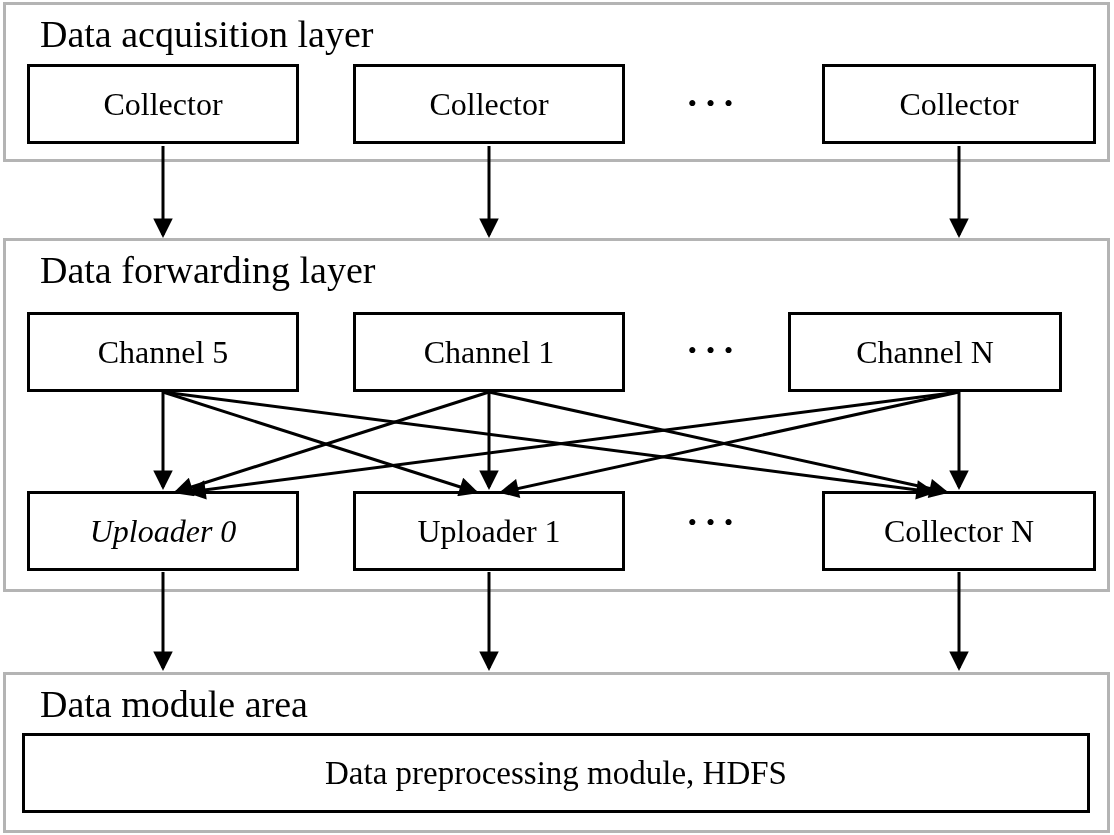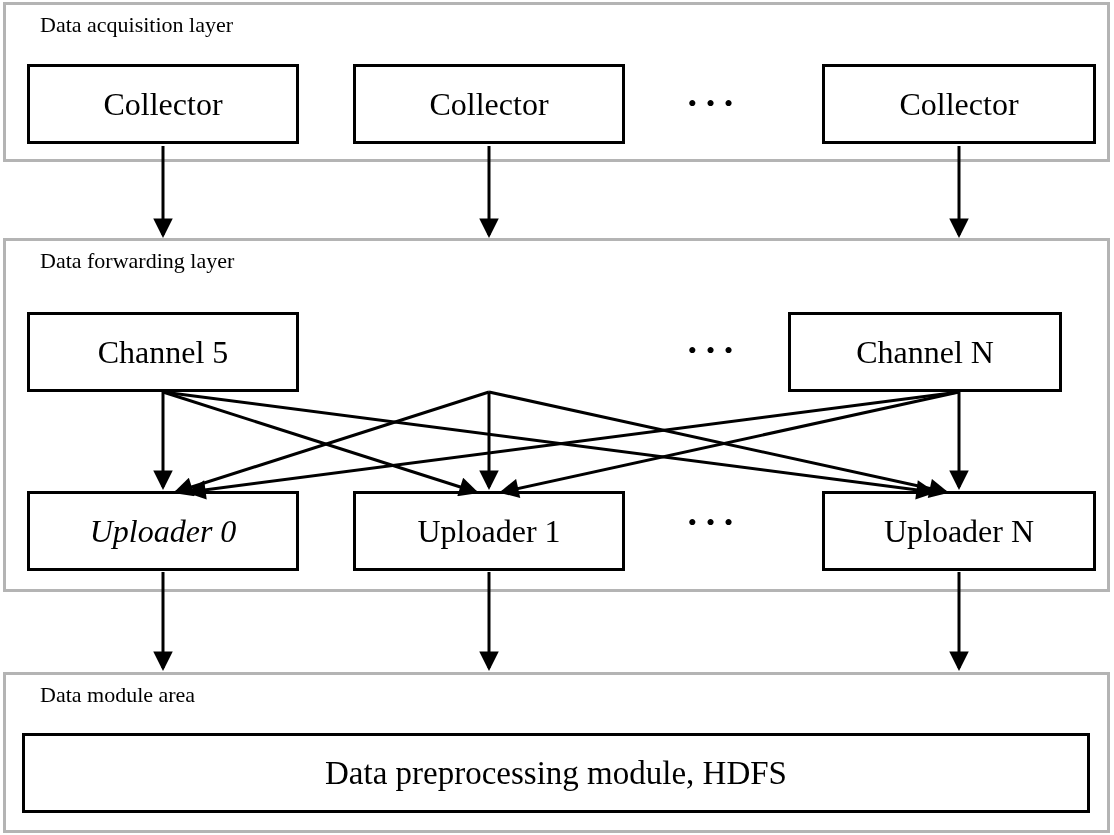--- a/index.html
+++ b/index.html
@@ -10,21 +10,21 @@
     --text:#000000;
   }
   *{margin:0;padding:0;box-sizing:border-box;}
   html,body{background:var(--background);}
   body{font-family:"Liberation Serif","DejaVu Serif",serif;color:var(--text);}
   .canvas{position:relative;width:1114px;height:835px;background:var(--background);overflow:hidden;}
   .layer{position:absolute;border:3px solid var(--layer_border);background:var(--background);}
   .layer-acquisition{left:3px;top:2px;width:1107px;height:160px;}
   .layer-forwarding{left:3px;top:238px;width:1107px;height:354px;}
   .layer-storage{left:3px;top:672px;width:1107px;height:161px;}
-  .layer-title{position:absolute;left:34px;top:7px;font-size:22px;white-space:nowrap;}
+  .layer-title{position:absolute;left:34px;top:7px;font-size:38px;white-space:nowrap;}
   .node{position:absolute;border:3px solid var(--node_border);background:var(--background);
         display:flex;align-items:center;justify-content:center;font-size:32px;white-space:nowrap;}
   .n-collector-1{left:27px;top:64px;width:272px;height:80px;}
   .n-collector-2{left:353px;top:64px;width:272px;height:80px;}
   .n-collector-3{left:822px;top:64px;width:274px;height:80px;}
   .n-channel-0{left:27px;top:312px;width:272px;height:80px;}
   .n-channel-1{left:353px;top:312px;width:272px;height:80px;}
   .n-channel-n{left:788px;top:312px;width:274px;height:80px;}
   .n-uploader-0{left:27px;top:491px;width:272px;height:80px;font-style:italic;}
   .n-uploader-1{left:353px;top:491px;width:272px;height:80px;}
@@ -61,32 +61,35 @@
   <div class="node n-collector-2">
     <span>Collector</span>
   </div>
   <div class="node n-collector-3">
     <span>Collector</span>
   </div>
 
   <div class="node n-channel-0">
     <span>Channel 5</span>
   </div>
+  <div class="node n-channel-1">
+    <span>Channel 1</span>
+  </div>
   <div class="node n-channel-n">
     <span>Channel N</span>
   </div>
 
   <div class="node n-uploader-0">
     <span>Uploader 0</span>
   </div>
   <div class="node n-uploader-1">
     <span>Uploader 1</span>
   </div>
   <div class="node n-uploader-n">
-    <span>Uploader N</span>
+    <span>Collector N</span>
   </div>
 
   <div class="node n-storage">
     <span>Data preprocessing module, HDFS</span>
   </div>
 
   <div class="dots dots-collectors">•••</div>
   <div class="dots dots-channels">•••</div>
   <div class="dots dots-uploaders">•••</div>
 

